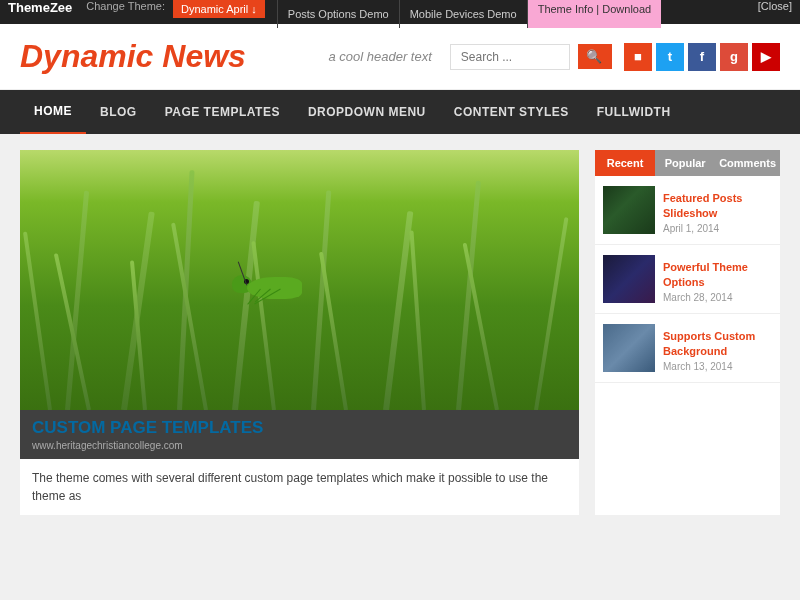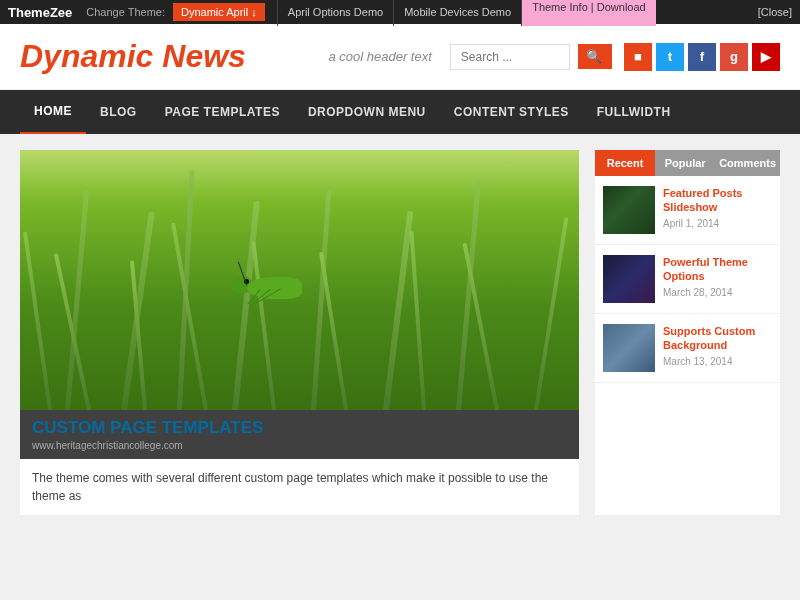--- a/index.html
+++ b/index.html
@@ -5,21 +5,21 @@
     * { margin: 0; padding: 0; box-sizing: border-box; }
     body { font-family: Arial, sans-serif; background: #f0f0f0; width: 800px; height: 600px; overflow: hidden; }
 
     
     #admin-bar {
       background: #222;
       color: #ccc;
       font-size: 11px;
       height: 24px;
       display: flex;
-      align-items: center;
+      align-items: flex-start;
       padding: 0 8px;
       gap: 8px;
     }
     #admin-bar .brand { color: #fff; font-weight: bold; font-size: 13px; margin-right: 6px; }
     #admin-bar .change-theme { color: #aaa; }
     #admin-bar .theme-select {
       background: #e8441a;
       color: #fff;
       border: none;
       padding: 3px 8px;
@@ -233,21 +233,21 @@
       color: #fff;
     }
     .sidebar-tab.active { background: #e8441a; }
     .sidebar-tab.inactive { background: #999; }
 
     .sidebar-post {
       display: flex;
       gap: 8px;
       padding: 10px 8px;
       border-bottom: 1px solid #eee;
-      align-items: flex-start;
+      align-items: flex-end;
     }
     .post-thumb {
       width: 52px; height: 48px;
       flex-shrink: 0;
       overflow: hidden;
     }
     .thumb-butterfly {
       width: 100%; height: 100%;
       background: linear-gradient(135deg, #1a3a1a 0%, #2a5a2a 40%, #1a3a1a 100%);
       position: relative;
@@ -271,21 +271,21 @@
     .post-date { color: #999; font-size: 10px; margin-top: 3px; }
   </style>
 </head>
 <body>
 
 <div id="admin-bar">
   <span class="brand">ThemeZee</span>
   <span class="change-theme">Change Theme:</span>
   <button class="theme-select">Dynamic April ↓</button>
   <div class="nav-links">
-    <a class="nav-link">April Options Demo</a>
+    <a class="nav-link">Posts Options Demo</a>
     <a class="nav-link">Mobile Devices Demo</a>
     <span class="theme-info">Theme Info | Download</span>
   </div>
   <span class="close-btn">[Close]</span>
 </div>
 
 <div id="site-header">
   <div id="site-title">Dynamic News</div>
   <div id="header-right">
     <span id="header-tagline">a cool header text</span>

